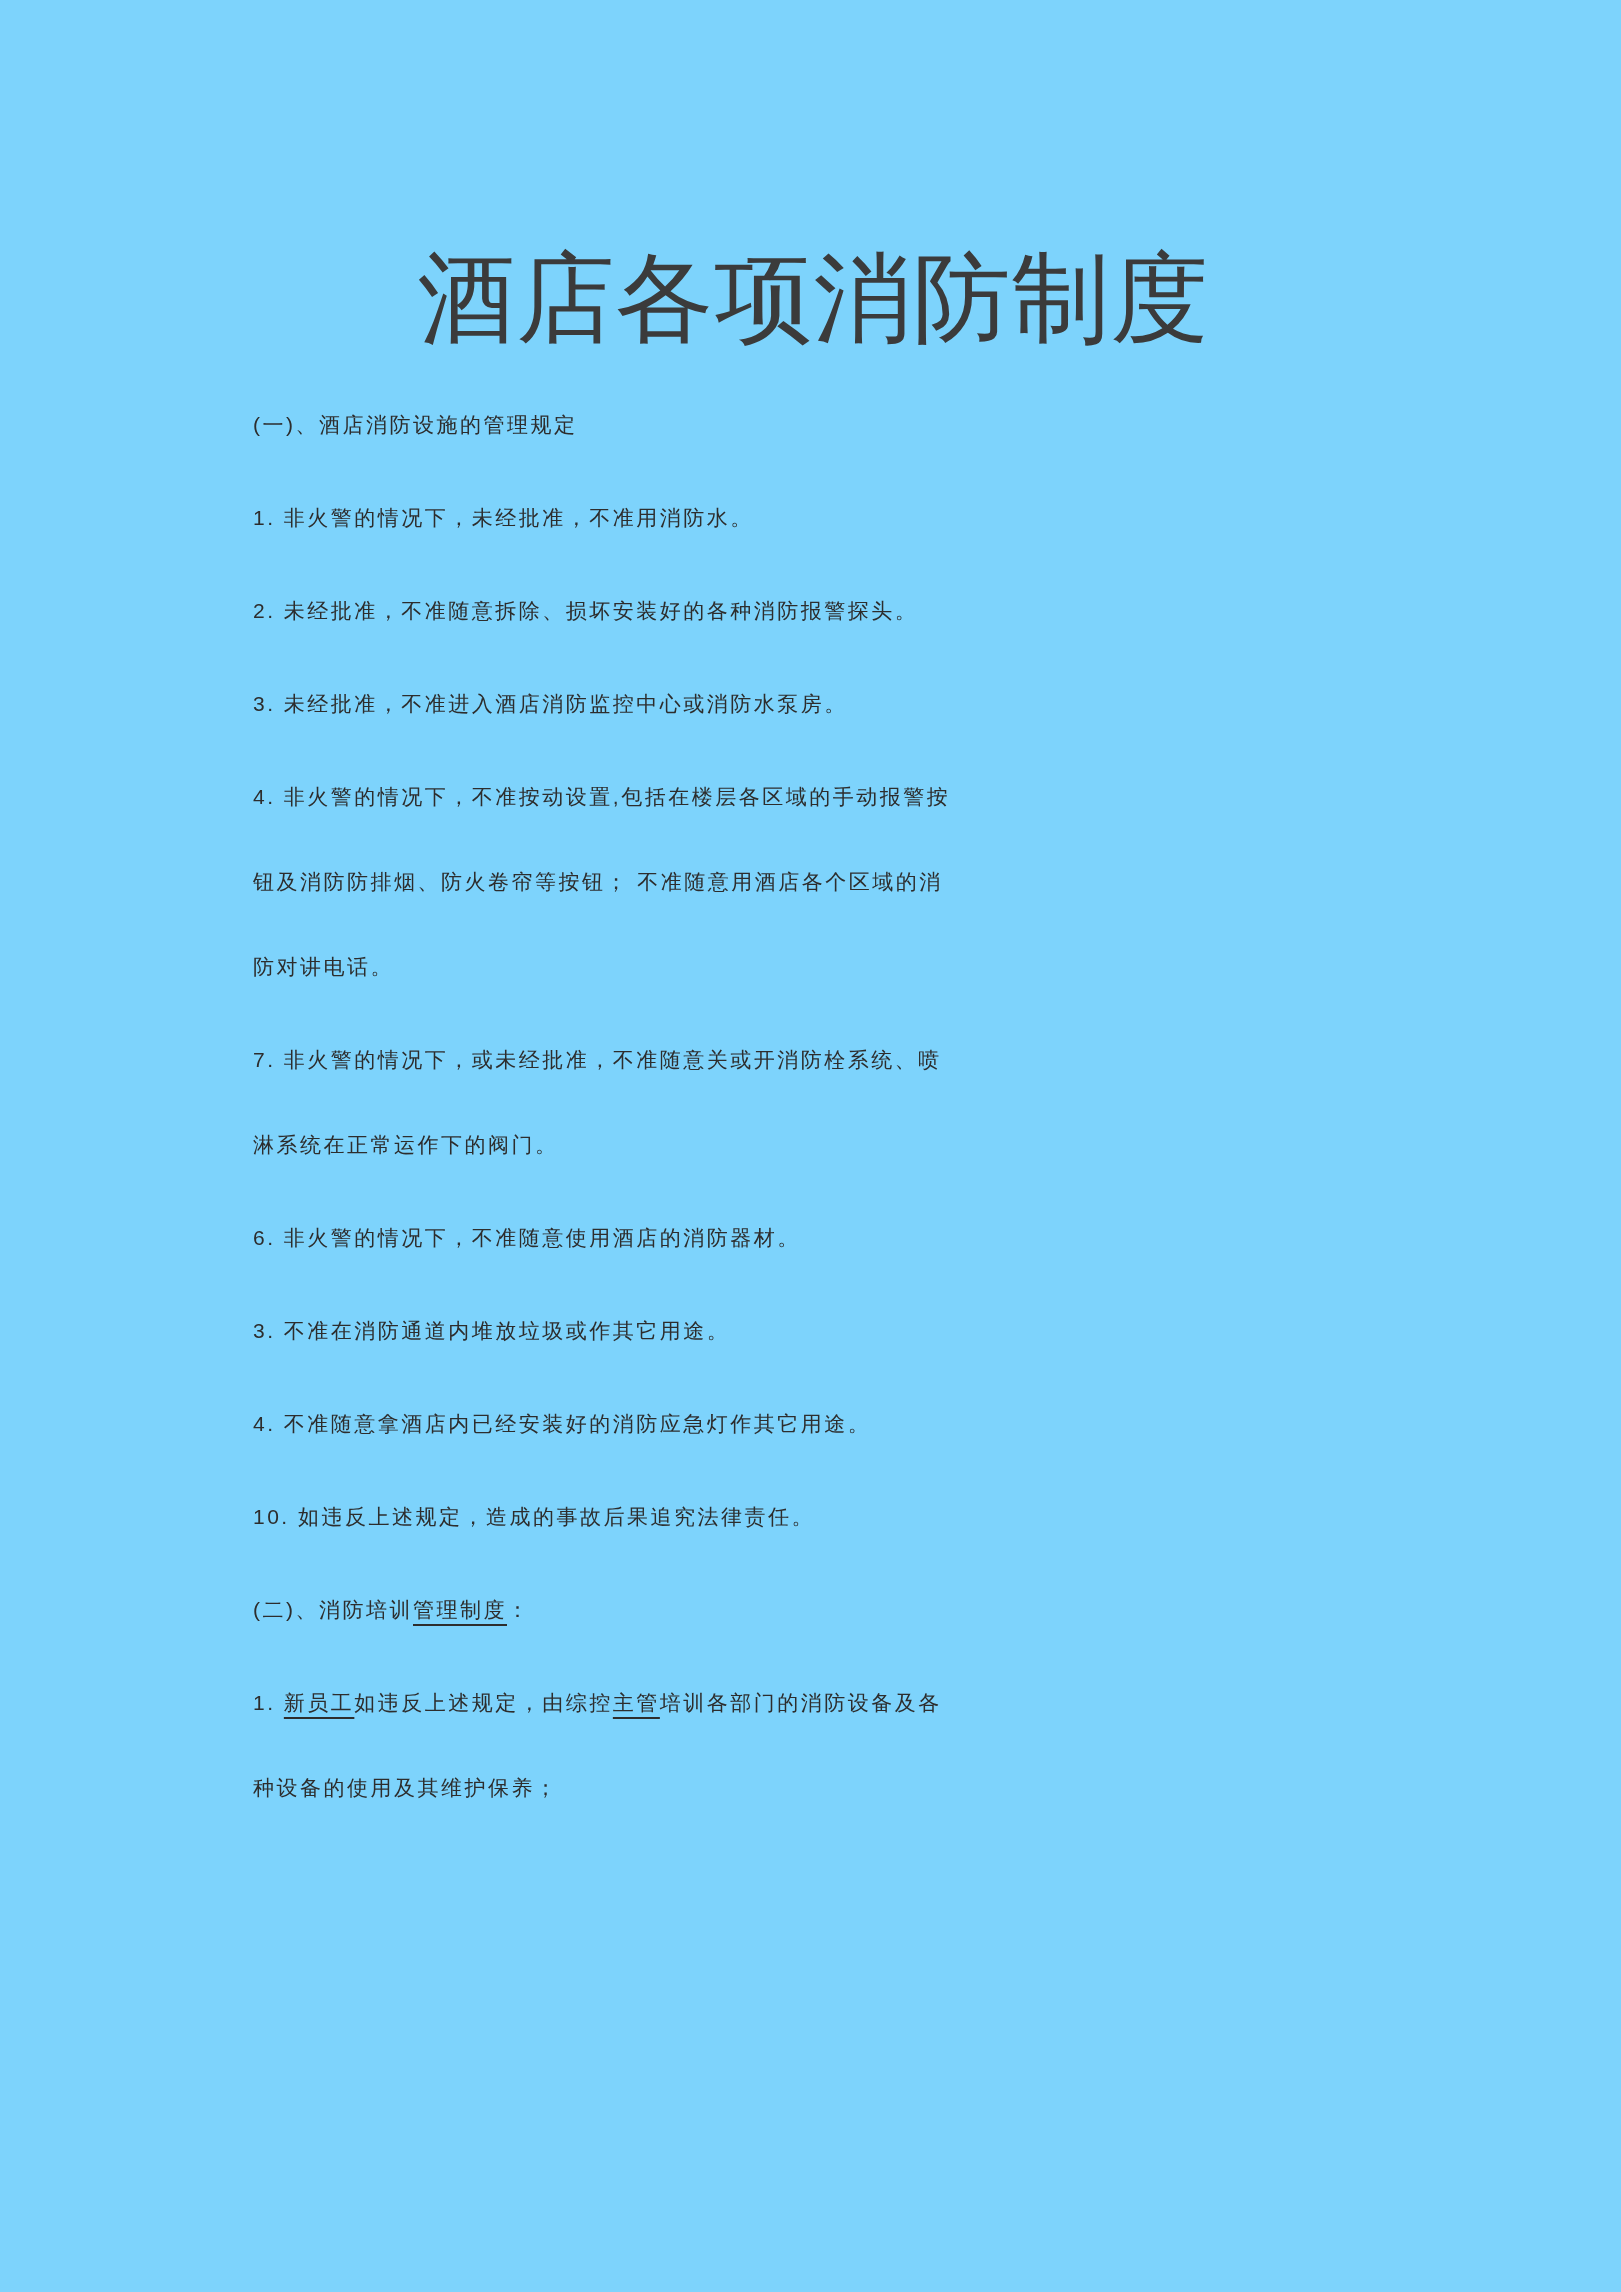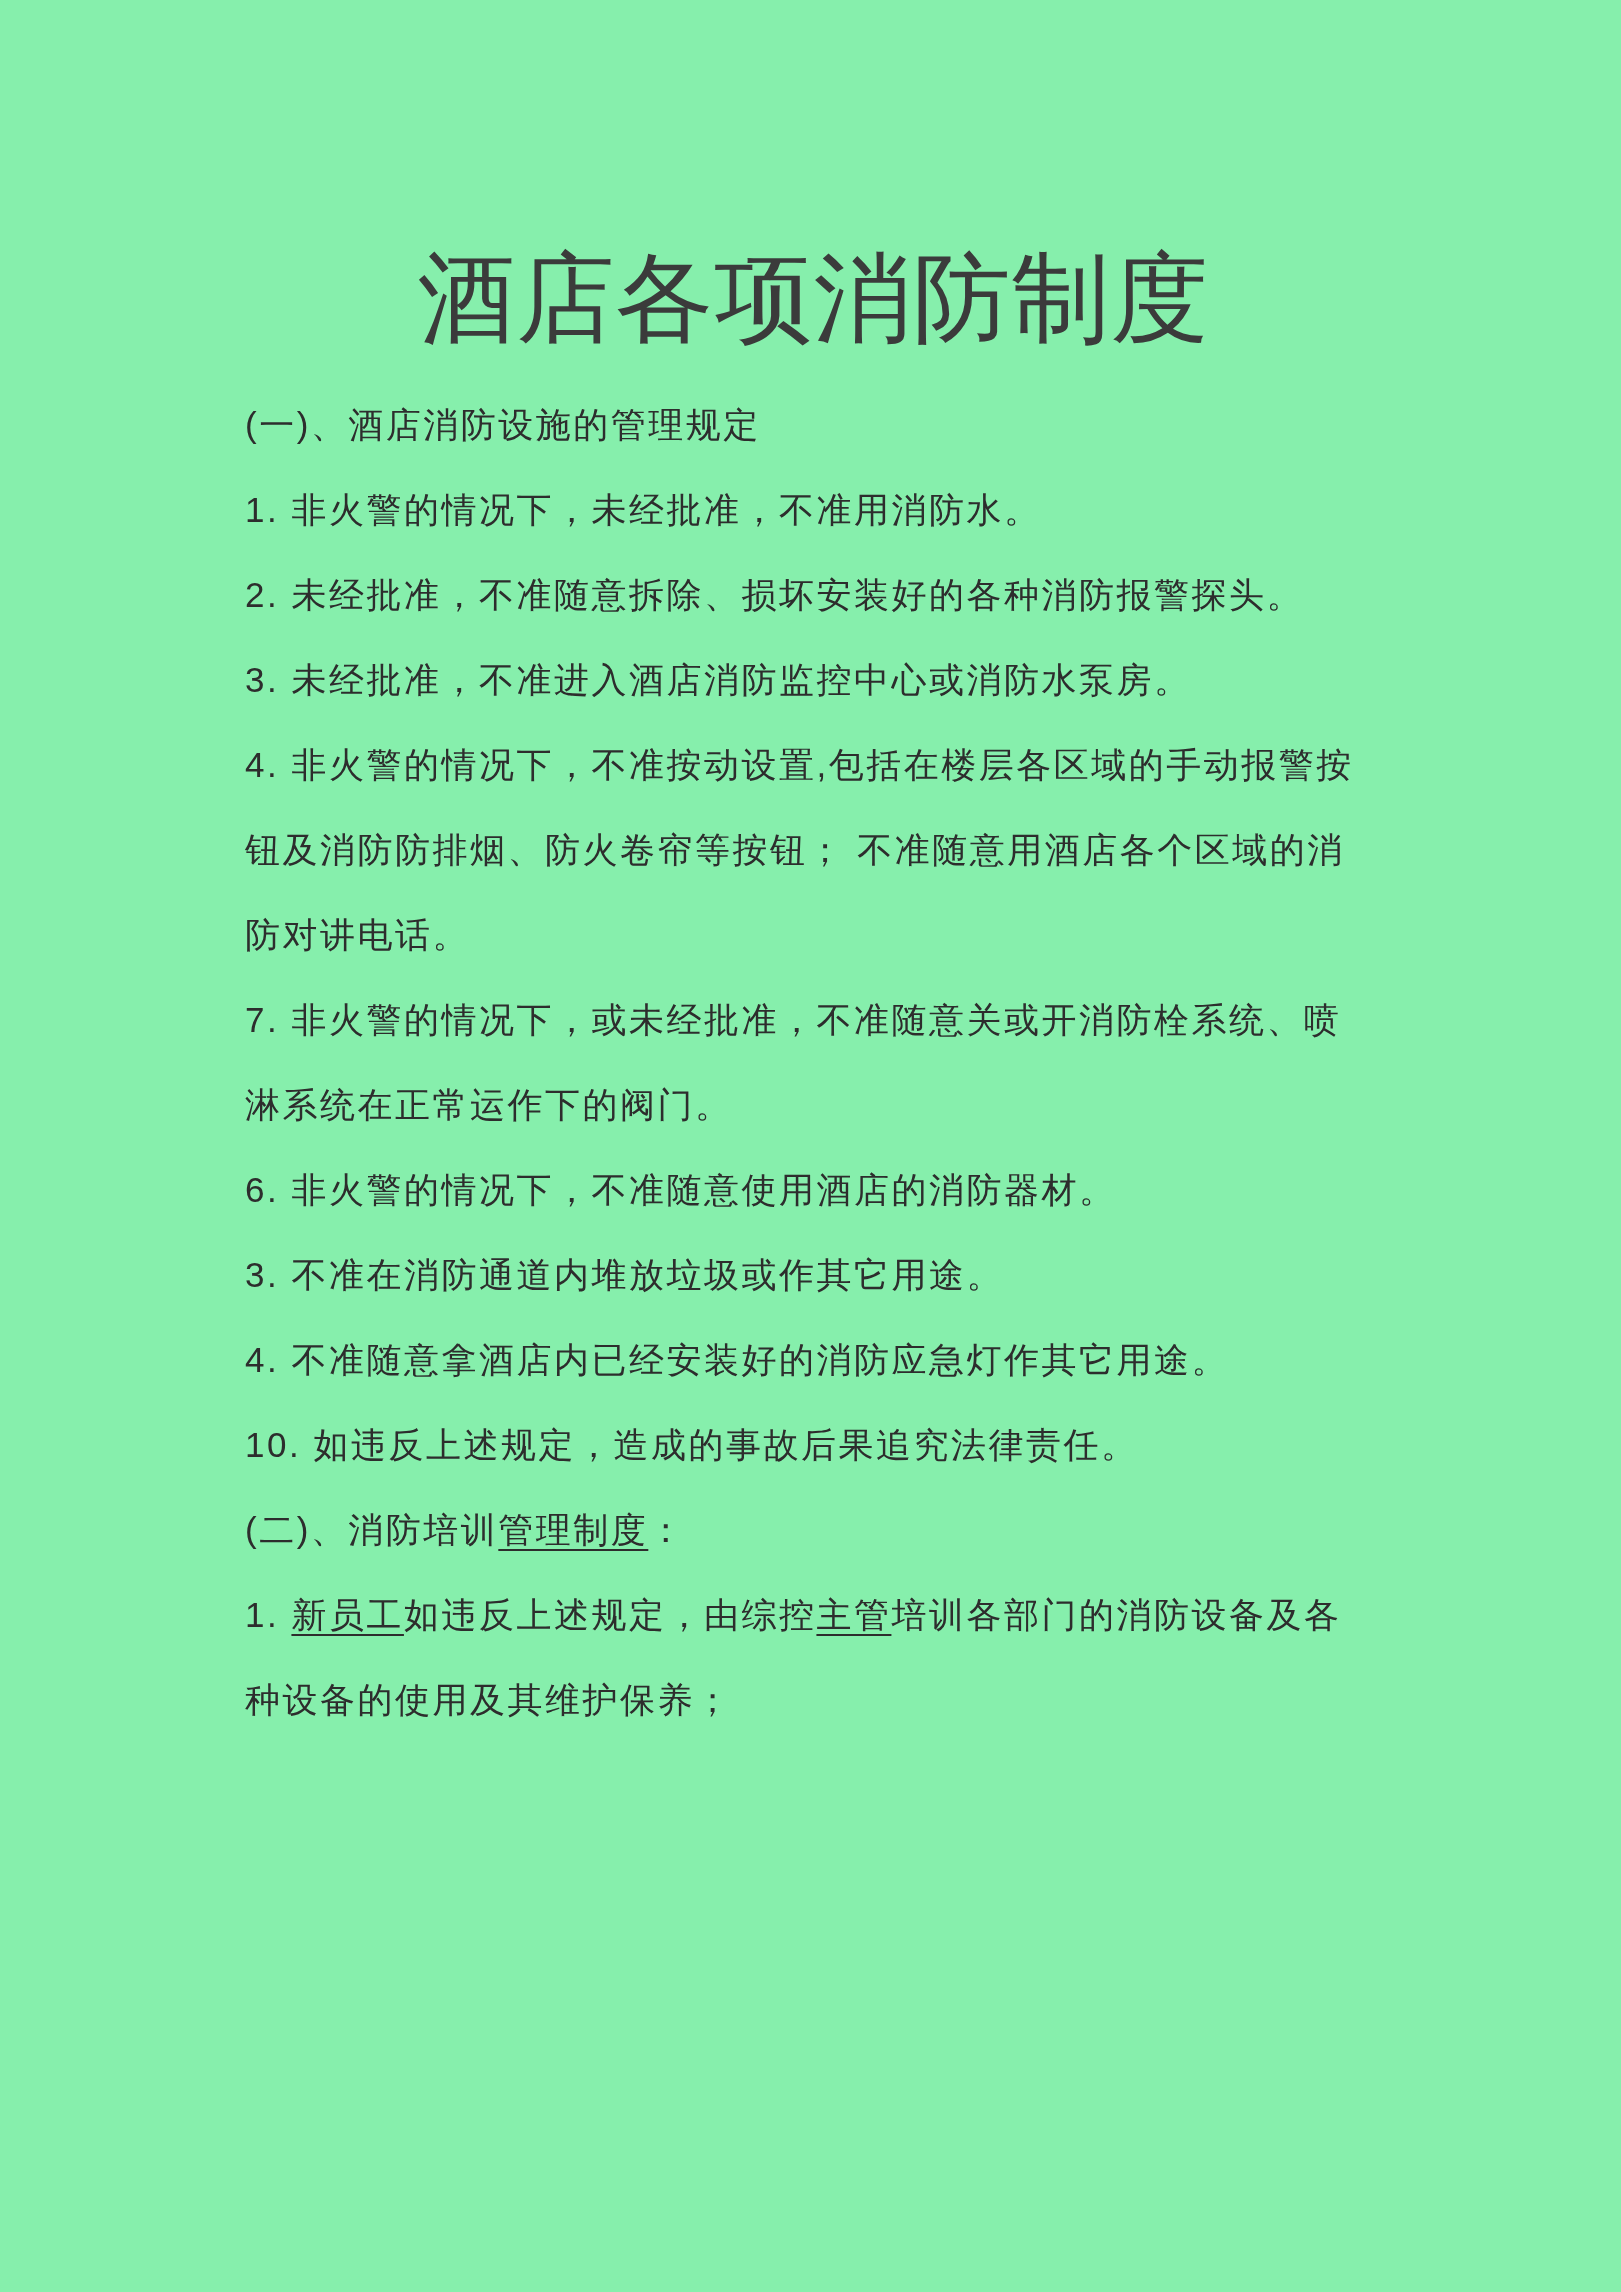--- a/index.html
+++ b/index.html
@@ -4,39 +4,39 @@
 <style>
   html, body {
     margin: 0;
     padding: 0;
     background: #ffffff;
   }
   .page {
     position: relative;
     width: 1621px;
     height: 2293px;
-    background: #86efac;
+    background: #7dd3fc;
     box-sizing: border-box;
     padding: 230px 239px 0 245px;
     font-family: "Liberation Sans", sans-serif;
     overflow: hidden;
   }
   .doc-title {
     margin: 0 0 14.7px 0;
     font-size: 98px;
     line-height: 137px;
     font-weight: 400;
     text-align: center;
     letter-spacing: 1px;
     color: var(--title-color, #3b3b3b);
     white-space: nowrap;
   }
   .line {
-    margin: 0;
-    font-size: 35px;
+    margin: 8px;
+    font-size: 21px;
     line-height: 85px;
     font-weight: 400;
     letter-spacing: 2.5px;
     color: var(--body-color, #2d2d2d);
     white-space: pre-line;
     text-align: left;
   }
   .u {
     text-decoration: underline;
     text-underline-offset: 6.9px;

